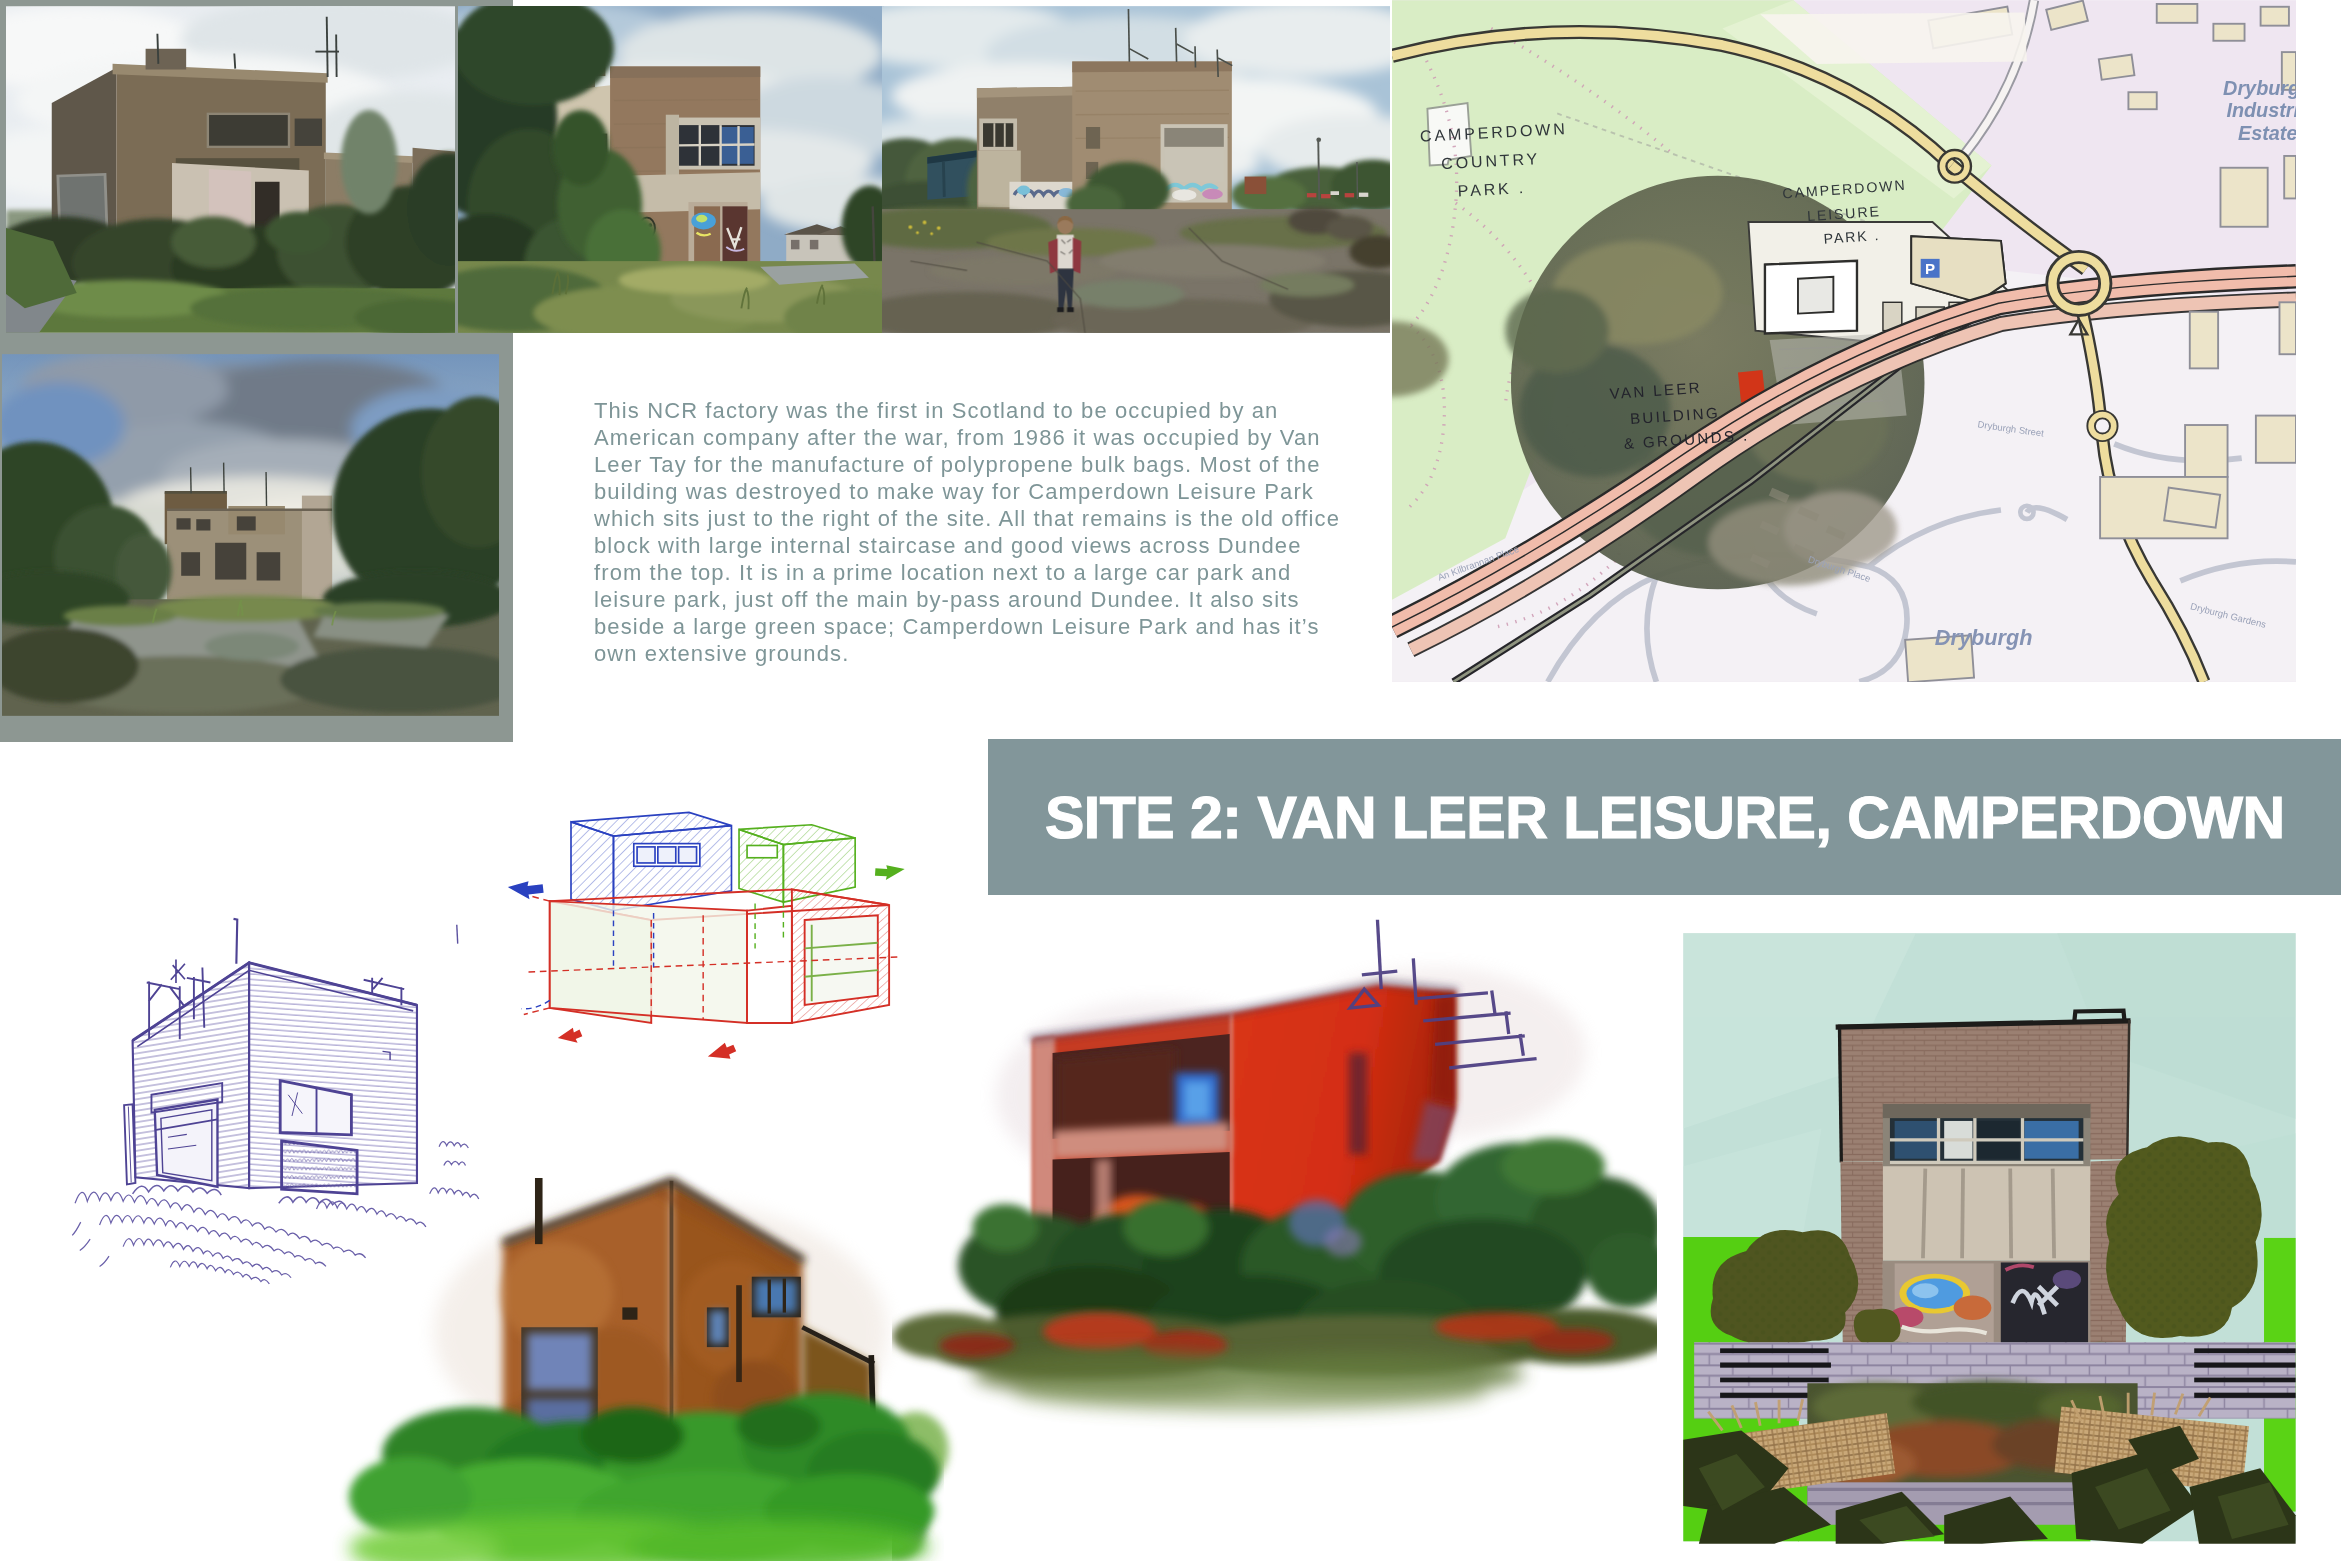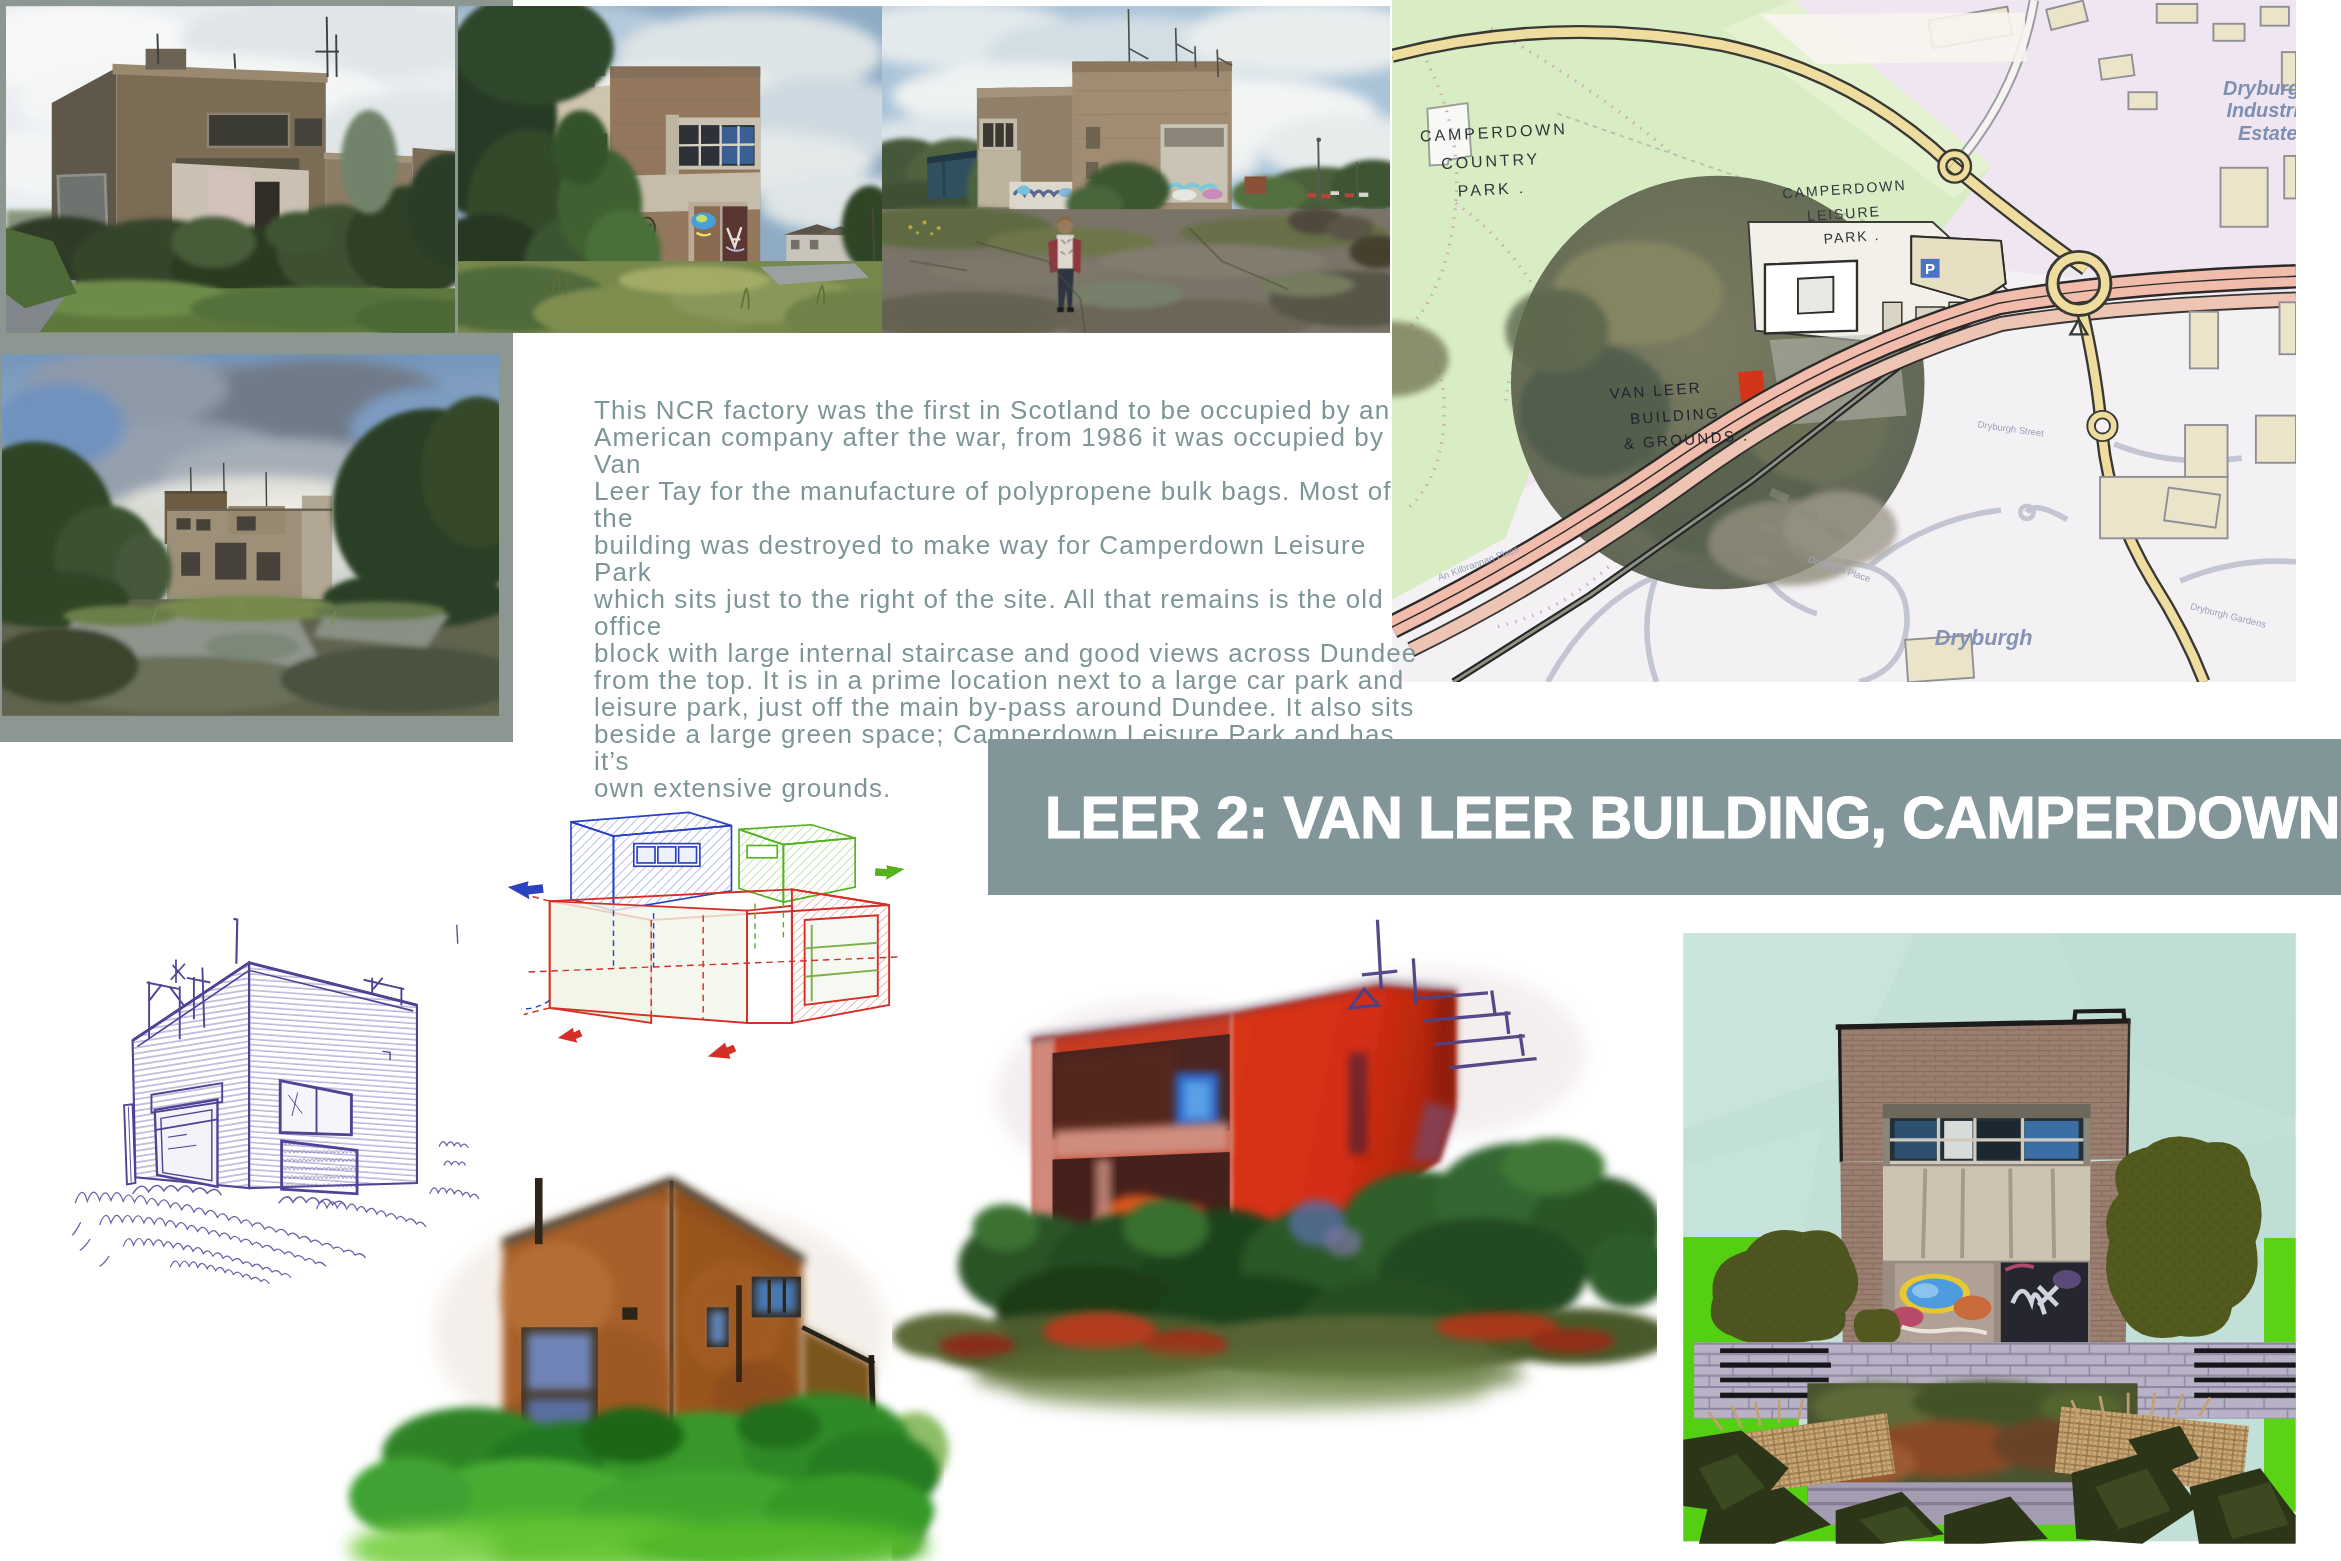--- a/index.html
+++ b/index.html
@@ -582,36 +582,36 @@
  </g>
 
  <g font-family="Liberation Sans, sans-serif" fill="#9aa2b8" font-size="20">
   <text x="1240" y="905" transform="rotate(8 1240 905)">Dryburgh Street</text>
   <text x="880" y="1190" transform="rotate(18 880 1190)">Dryburgh Place</text>
   <text x="1690" y="1290" transform="rotate(14 1690 1290)">Dryburgh Gardens</text>
   <text x="100" y="1230" transform="rotate(-20 100 1230)">An Kilbrannan Place</text>
  </g>
 </svg>
 
-<div class="abs" style="left:594px;top:397px;width:831px;font-size:26px;line-height:27px;letter-spacing:1.1px;color:#7e9597;">
+<div class="abs" style="left:594px;top:397px;width:831px;font-size:22px;line-height:27px;letter-spacing:1.1px;color:#7e9597;">
 This NCR factory was the first in Scotland to be occupied by an<br>
 American company after the war, from 1986 it was occupied by Van<br>
 Leer Tay for the manufacture of polypropene bulk bags. Most of the<br>
 building was destroyed to make way for Camperdown Leisure Park<br>
 which sits just to the right of the site. All that remains is the old office<br>
 block with large internal staircase and good views across Dundee<br>
 from the top. It is in a prime location next to a large car park and<br>
 leisure park, just off the main by-pass around Dundee. It also sits<br>
 beside a large green space; Camperdown Leisure Park and has it’s<br>
 own extensive grounds.
 </div>
 
 <div class="abs" style="left:988px;top:739px;width:1354px;height:156px;background:#82969a;">
 
-  <div class="abs" style="left:57px;top:45px;font-size:59px;font-weight:bold;color:#ffffff;letter-spacing:-0.5px;-webkit-text-stroke:1.2px #ffffff;white-space:nowrap;">LEER 2: VAN LEER BUILDING, CAMPERDOWN</div>
+  <div class="abs" style="left:57px;top:45px;font-size:59px;font-weight:bold;color:#ffffff;letter-spacing:-0.5px;-webkit-text-stroke:1.2px #ffffff;white-space:nowrap;">SITE 2: VAN LEER LEISURE, CAMPERDOWN</div>
 </div>
 
 <svg class="abs" style="left:52px;top:892px" width="463" height="415" viewBox="0 0 980 880">
  <defs>
   <pattern id="hatchL" width="9" height="12" patternUnits="userSpaceOnUse" patternTransform="rotate(-9)">
    <line x1="0" y1="6" x2="9" y2="6" stroke="#6f65ad" stroke-width="2.1" opacity="0.8"></line>
   </pattern>
   <pattern id="hatchR" width="9" height="11.5" patternUnits="userSpaceOnUse" patternTransform="rotate(4)">
    <line x1="0" y1="6" x2="9" y2="6" stroke="#7a70b6" stroke-width="2.1" opacity="0.8"></line>
   </pattern>

